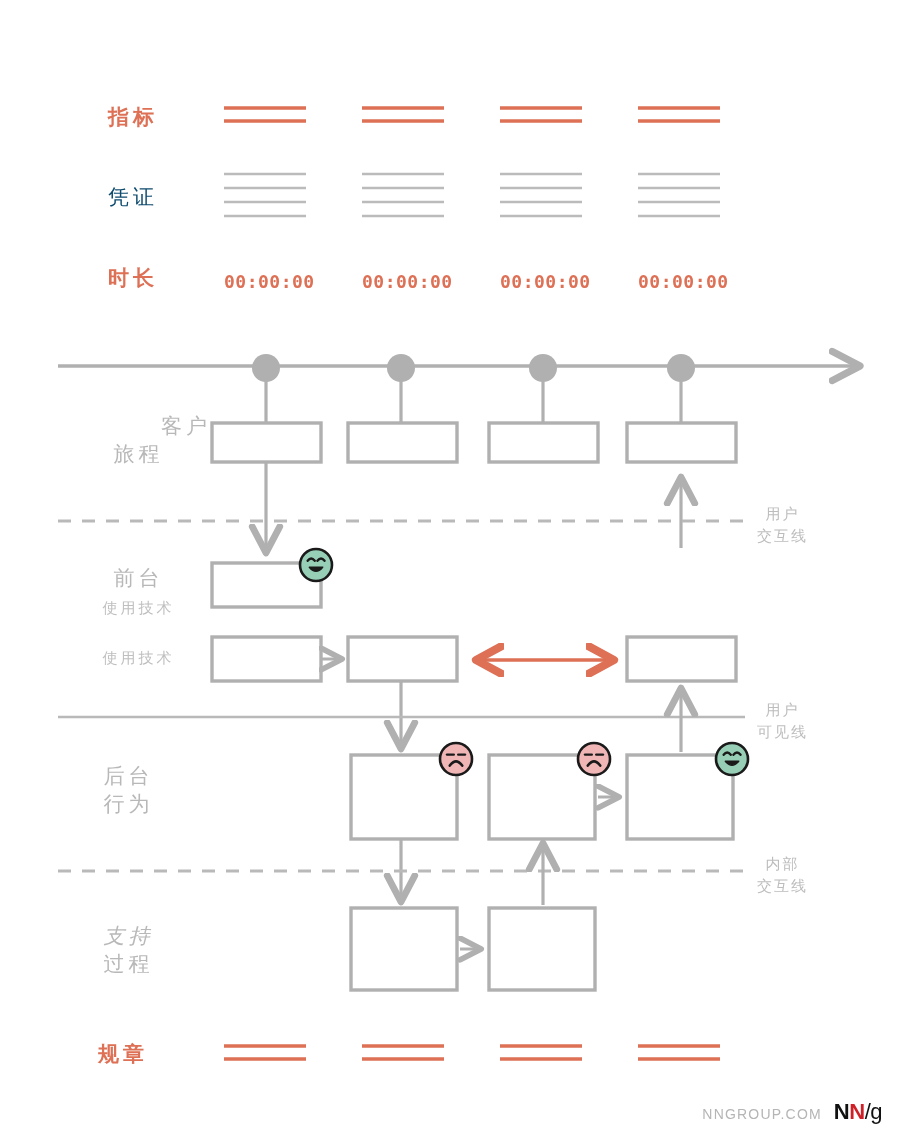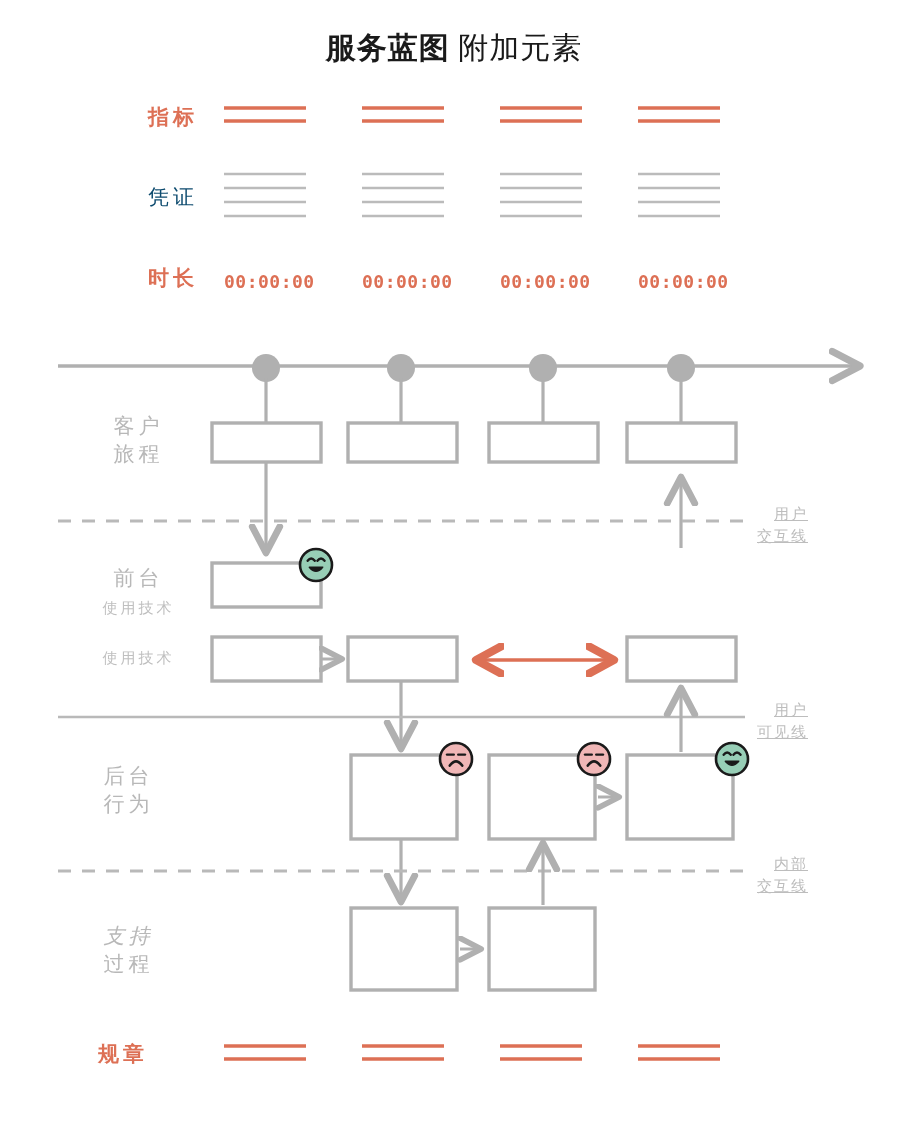--- a/index.html
+++ b/index.html
@@ -38,21 +38,20 @@
   }
   #title-strong { font-weight: 700; letter-spacing: 1px; }
   #title-rest { font-weight: 400; letter-spacing: 1px; }
 
   
   .band-label {
     position: absolute;
     text-align: center;
     font-size: 21px;
     letter-spacing: 4px;
-    margin-left: 40px;
   }
   .band-label.accent { color: #dd7055; font-weight: 700; }
   .band-label.muted  { color: #0c4a6e; font-weight: 400; }
 
   
   .lane-label {
     position: absolute;
     color: #b8b8b8;
     font-size: 21px;
     letter-spacing: 4px;
@@ -66,22 +65,21 @@
   }
   .lane-label.accent { color: #dd7055; font-weight: 700; }
 
   
   .line-label {
     position: absolute;
     color: #bdbdbd;
     font-size: 15px;
     letter-spacing: 2px;
     line-height: 1.45;
-    text-align: right;
-    text-decoration: underline;
+    text-align: center;
   }
 
   
   .duration {
     position: absolute;
     color: #dd7055;
     font-size: 18px;
     font-weight: 700;
     letter-spacing: 0.5px;
     font-family: "DejaVu Sans Mono", "Liberation Mono", monospace;
@@ -108,23 +106,20 @@
     color: #111;
   }
   #footer-logo .n2 { color: #cf2027; }
   #footer-logo .slash { font-weight: 400; }
 </style>
 </head>
 <body>
 
 <div id="stage">
 
-  <div id="title-wrap">
-    <span id="title-strong">服务蓝图</span><span>&nbsp;</span><span id="title-rest">附加元素</span>
-  </div>
 
   <svg id="blueprint-svg" viewBox="0 0 908 1143">
     <defs>
       <marker id="arrowGray" markerWidth="9" markerHeight="9" refX="7.2" refY="4.5" orient="auto">
         <path d="M0.6,0.9 L7.6,4.5 L0.6,8.1" fill="none" stroke="#b0b0b0" stroke-width="1.9" stroke-linecap="round" stroke-linejoin="round"></path>
       </marker>
       <marker id="arrowGrayBig" markerWidth="11" markerHeight="11" refX="8.4" refY="5.5" orient="auto">
         <path d="M0.8,1.2 L9,5.5 L0.8,9.8" fill="none" stroke="#b0b0b0" stroke-width="2.1" stroke-linecap="round" stroke-linejoin="round"></path>
       </marker>
       <marker id="arrowOrangeEnd" markerWidth="10" markerHeight="10" refX="7.6" refY="5" orient="auto">
@@ -268,21 +263,21 @@
 
   <div class="band-label accent" style="left:108px; top:103px;">指标</div>
   <div class="band-label muted" style="left:108px; top:183px;">凭证</div>
   <div class="band-label accent" style="left:108px; top:264px;">时长</div>
 
   <div class="duration" style="left:224px; top:271px;">00:00:00</div>
   <div class="duration" style="left:362px; top:271px;">00:00:00</div>
   <div class="duration" style="left:500px; top:271px;">00:00:00</div>
   <div class="duration" style="left:638px; top:271px;">00:00:00</div>
 
-  <div class="lane-label" style="left:66px; top:412px; width:145px;">客户</div>
+  <div class="lane-label" style="left:66px; top:412px; width:145px;text-align:right;">客户</div>
   <div class="lane-label" style="left:66px; top:440px; width:145px;">旅程</div>
 
   <div class="lane-label" style="left:66px; top:556px; width:145px;margin-top:8px;">前台</div>
   <div class="lane-label small" style="left:66px; top:598px; width:145px;">使用技术</div>
   <div class="lane-label small" style="left:66px; top:648px; width:145px;">使用技术</div>
 
   <div class="lane-label" style="left:56px; top:762px; width:145px;">后台</div>
   <div class="lane-label" style="left:56px; top:790px; width:145px;">行为</div>
 
   <div class="lane-label" style="left:56px; top:922px; width:145px;font-style:italic;">支持</div>
@@ -298,14 +293,18 @@
   <div class="line-label" style="left:757px; top:699px;">
     <div>用户</div>
     <div>可见线</div>
   </div>
 
   <div class="line-label" style="left:757px; top:853px;">
     <div>内部</div>
     <div>交互线</div>
   </div>
 
+  <div id="footer">
+    <span id="footer-url">NNGROUP.COM</span>
+    <span id="footer-logo"><span class="n1">N</span><span class="n2">N</span><span class="slash">/g</span></span>
+  </div>
 
 </div>
 
 </body></html>

